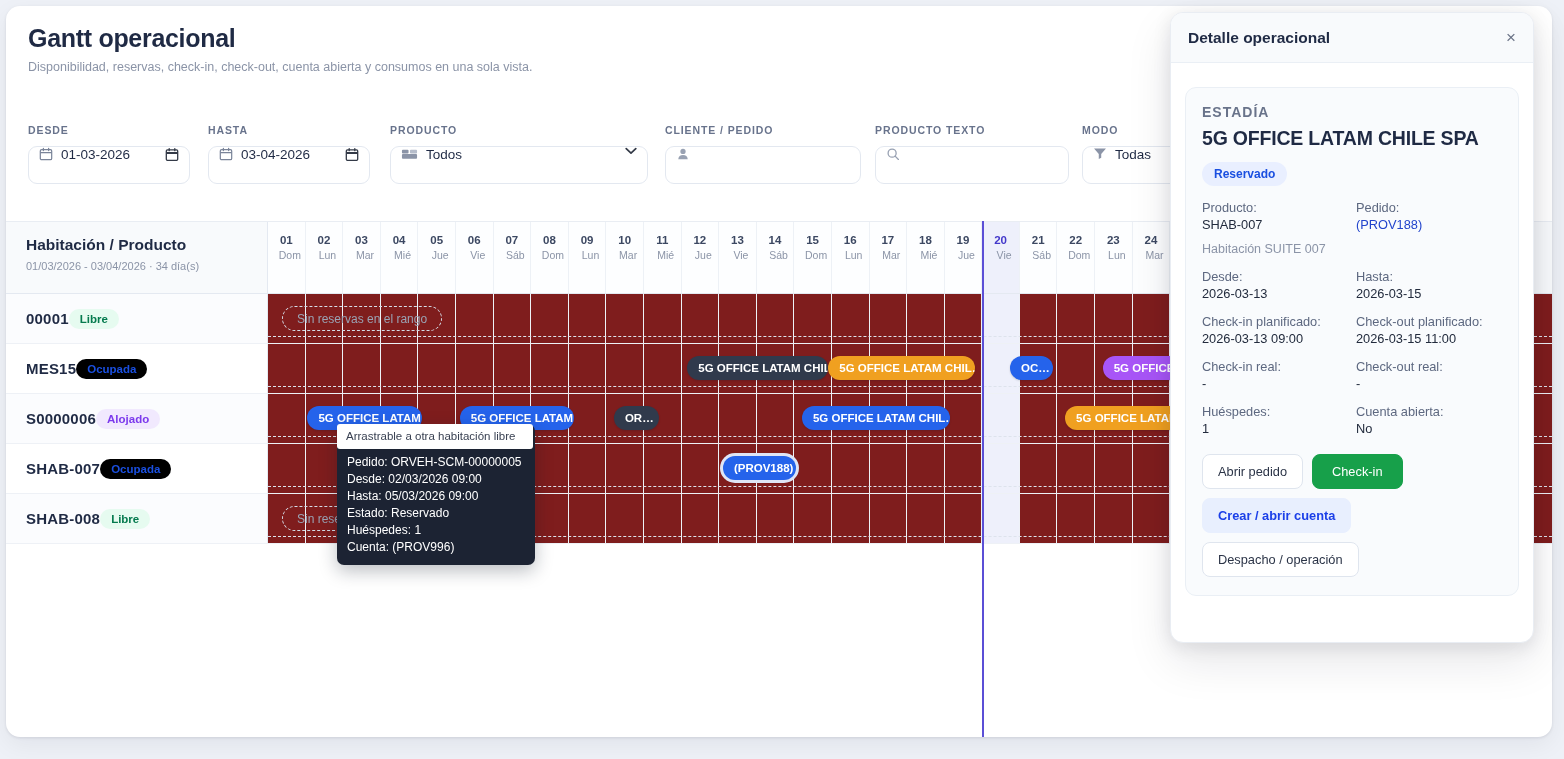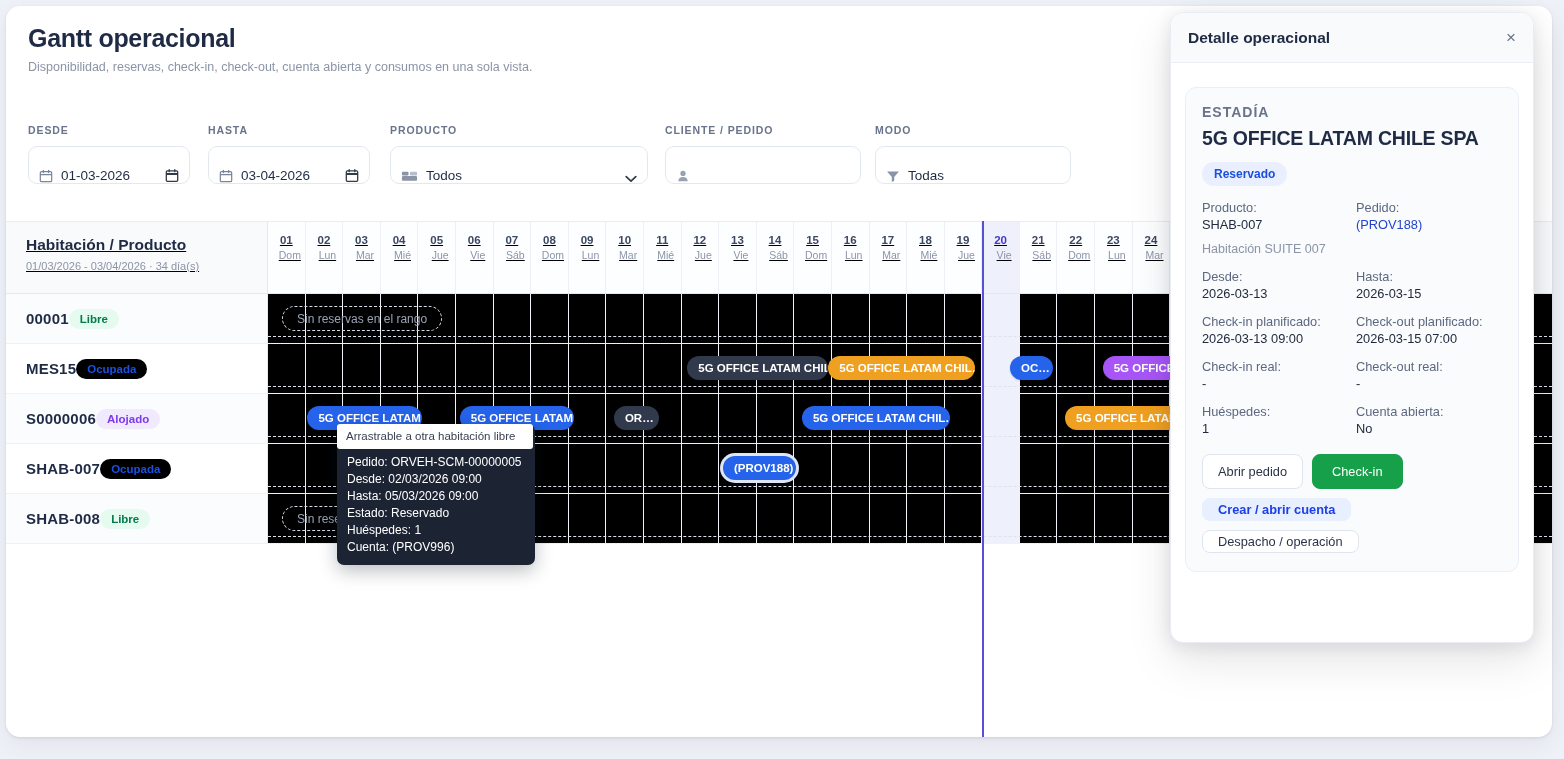--- a/index.html
+++ b/index.html
@@ -53,21 +53,21 @@
 
   .flabel {
     font-size: 10.5px; font-weight: bold; letter-spacing: .9px;
     color: #68738c; text-transform: uppercase;
     margin-bottom: 10px;
   }
   .fctrl {
     height: 38px; width: 162px;
     border: 1px solid #e3e8f0; border-radius: 9px;
     background: #fff;
-    display: flex; align-items: flex-end; gap: 8px;
+    display: flex; align-items: flex-start; gap: 8px;
     padding: 0 10px;
     font-size: 13.5px; color: #1f2a44;
   }
   .fgroup.prod .fctrl  { width: 258px; }
   .fgroup.cli  .fctrl  { width: 196px; }
   .fgroup.ptxt .fctrl  { width: 194px; }
   .fgroup.modo .fctrl  { width: 196px; }
 
   .fctrl .txt { flex: 1; }
   .fctrl .ph  { flex: 1; color: #b9c0cd; }
@@ -75,21 +75,21 @@
 
   .sel-caret { margin-left: auto; color: #5b6374; font-size: 11px; }
 
   
   .gantt {
     position: absolute; left: 0; top: 215px; right: 0; bottom: 0;
     overflow: hidden;
   }
   .grow { display: flex; position: relative; }
 
-  .ghead { height: 73px; background: #f8fafc; border-top: 1px solid #e9edf3; border-bottom: 1px solid #e4e9f1; text-decoration: underline; }
+  .ghead { height: 73px; background: #f8fafc; border-top: 1px solid #e9edf3; border-bottom: 1px solid #e4e9f1; }
   .glabel-col {
     width: 262px; flex: none;
     padding: 14px 18px 0 20px;
     border-right: 1px solid #e4e9f1;
     background: #f8fafc;
   }
   .glabel-col .t1 { font-size: 15.5px; font-weight: bold; color: #1f2a44; }
   .glabel-col .t2 { margin-top: 6px; font-size: 11px; color: #8b94a7; }
 
   .days { flex: 1; display: flex; position: relative; }
@@ -115,21 +115,21 @@
   }
   .rname { font-size: 15px; font-weight: bold; color: #1f2a44; letter-spacing: .2px; }
   .badge {
     font-size: 11.5px; font-weight: bold;
     padding: 4px 11px; border-radius: 11px;
   }
   .badge.libre    { background:#e6fbf0; color:#057a4e; }
   .badge.ocupada  { background:#000000; color:#1a4fe0; }
   .badge.alojado  { background:#f1e9fe; color:#7c3aed; }
 
-  .track { flex: 1; position: relative; background: #000000; text-align: center; }
+  .track { flex: 1; position: relative; background: #7f1d1d; text-align: center; }
   .track .cellgrid { position: absolute; inset: 0; display: flex; }
   .track .cellgrid .c { width: 37.6px; flex: none; border-right: 1px solid #eef2f7; }
   .track .cellgrid .c.today { background: #eef0fb; }
   .track .dashline {
     position: absolute; left: 0; right: 0; bottom: 6px;
     border-top: 1px dashed #dde3ec;
   }
 
   .nowline {
     position: absolute; top: 0; bottom: 0; width: 2px;
@@ -229,21 +229,21 @@
   }
   .kv .k { font-size: 12.8px; color: #5d6880; }
   .kv .v { font-size: 12.8px; color: #222b3d; margin-top: 2px; }
   .kv .v.link { color: #2244cc; }
   .kv .sub { font-size: 12.5px; color: #8b94a7; margin-top: 10px; }
 
   .acts { margin-top: 18px; }
   .act-row { display: flex; gap: 9px; }
   .btn {
     border-radius: 8px; font-size: 12.8px;
-    padding: 3px 15px; cursor: pointer;
+    padding: 9px 15px; cursor: pointer;
     border: 1px solid #dfe5ee; background: #fff; color: #2b3447;
   }
   .btn.primary { background:#17a04a; border-color:#17a04a; color:#fff; font-weight:normal; padding: 9px 19px; }
   .btn.soft { background:#e8effe; border-color:#e8effe; color:#1b3fe8; font-weight:bold; margin-top: 9px; }
   .btn.plain { margin-top: 9px; }
 </style>
 </head>
 <body>
 
 <div class="app">
@@ -323,20 +323,32 @@
           <span class="ic">
             <svg width="14" height="14" viewBox="0 0 16 16">
                 <circle cx="8" cy="5" r="3" fill="#98a1b2"></circle>
                 <path d="M2.6 14c0-3 2.4-4.8 5.4-4.8S13.4 11 13.4 14z" fill="#98a1b2"></path>
               </svg>
           </span>
           <span class="ph" title=""></span>
         </div>
       </div>
 
+      <div class="fgroup ptxt">
+        <div class="flabel">PRODUCTO TEXTO</div>
+        <div class="fctrl">
+          <span class="ic">
+            <svg width="14" height="14" viewBox="0 0 16 16">
+                <circle cx="7" cy="7" r="4.6" fill="none" stroke="#98a1b2" stroke-width="1.5"></circle>
+                <path d="M10.4 10.4L14.2 14.2" stroke="#98a1b2" stroke-width="1.5" stroke-linecap="round"></path>
+              </svg>
+          </span>
+          <span class="ph"></span>
+        </div>
+      </div>
 
       <div class="fgroup modo">
         <div class="flabel">MODO</div>
         <div class="fctrl">
           <span class="ic">
             <svg width="14" height="13" viewBox="0 0 16 14">
                 <path d="M1.2 1.4h13.6L9.4 7.6v4.3l-2.8 1.4V7.6z" fill="#8b94a7"></path>
               </svg>
           </span>
           <span class="txt">Todas</span>
@@ -695,21 +707,21 @@
             <div class="kv">
               <div class="k">Hasta:</div>
               <div class="v">2026-03-15</div>
             </div>
             <div class="kv">
               <div class="k">Check-in planificado:</div>
               <div class="v">2026-03-13 09:00</div>
             </div>
             <div class="kv">
               <div class="k">Check-out planificado:</div>
-              <div class="v">2026-03-15 07:00</div>
+              <div class="v">2026-03-15 11:00</div>
             </div>
             <div class="kv">
               <div class="k">Check-in real:</div>
               <div class="v">-</div>
             </div>
             <div class="kv">
               <div class="k">Check-out real:</div>
               <div class="v">-</div>
             </div>
             <div class="kv">

